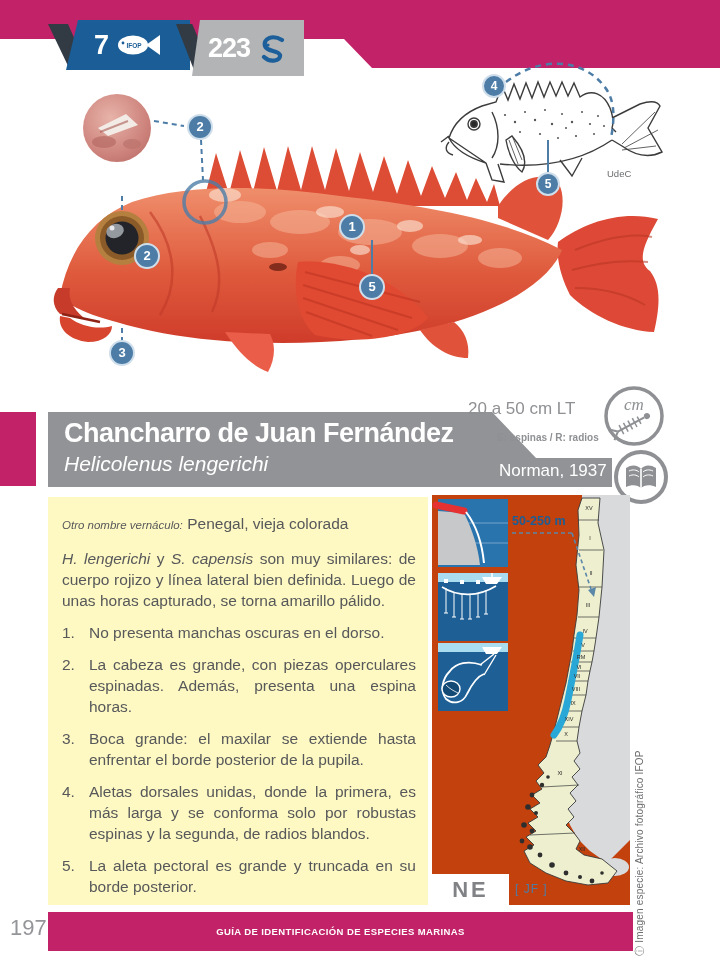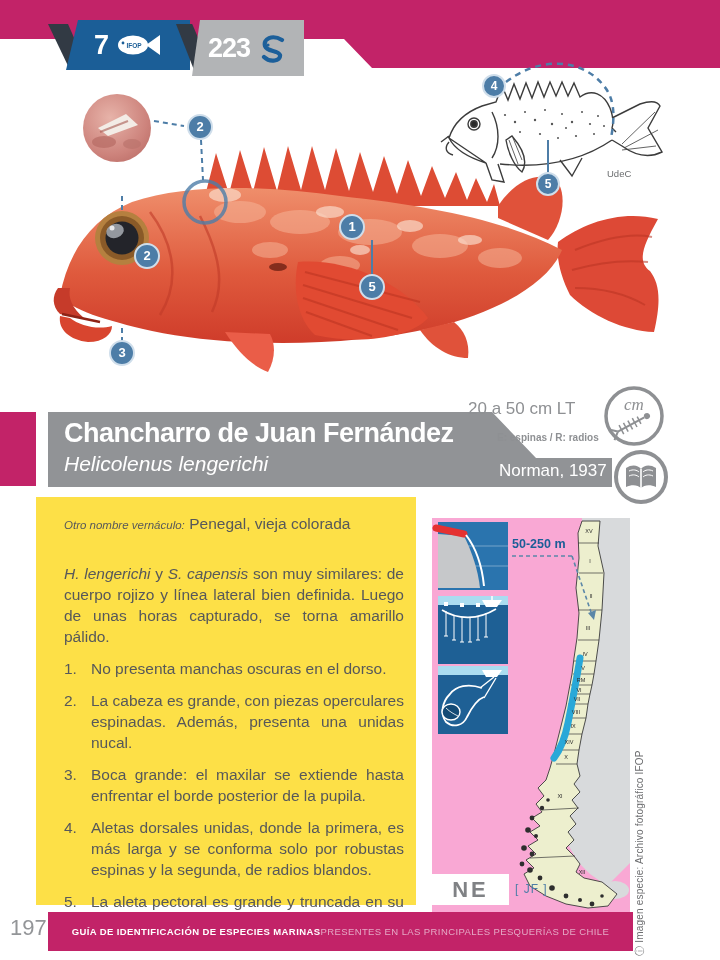--- a/index.html
+++ b/index.html
@@ -23,31 +23,31 @@
   .callout.small{width:20px;height:20px;font-size:12px;line-height:20px;}
 
   
   .title-text{color:#fff;font-size:27px;font-weight:bold;letter-spacing:-0.5px;white-space:nowrap;}
   .sci-text{color:#fff;font-size:21px;font-style:italic;white-space:nowrap;}
   .size-text{color:#8e9093;font-size:17px;white-space:nowrap;}
   .fin-legend{color:#8e9093;font-size:10px;font-weight:bold;white-space:nowrap;}
   .authority{color:#fff;font-size:17px;white-space:nowrap;}
 
   
-  .content{left:36px;top:497px;width:380px;height:408px;background:#fde047;
-    color:#57585a;box-sizing:border-box;padding:18px 12px 0 28px;}
+  .content{left:48px;top:497px;width:380px;height:408px;background:#fef9c3;
+    color:#57585a;box-sizing:border-box;padding:18px 12px 0 14px;}
   .vern-label{font-style:italic;font-size:11.5px;}
   .vern-names{font-size:15.5px;}
-  .desc{margin-top:30px;font-size:15.5px;line-height:21px;text-align:justify;}
+  .desc{margin-top:15px;font-size:15.5px;line-height:21px;text-align:justify;}
   .feat{display:flex;gap:7px;margin-top:11px;font-size:15.5px;line-height:21px;}
   .feat-num{flex:none;width:20px;}
   .feat-text{flex:1;text-align:justify;}
 
   
-  .map-panel{left:432px;top:518px;width:198px;height:410px;background:#f9a8d4;}
+  .map-panel{left:432px;top:495px;width:198px;height:410px;background:#c2410c;}
   .ne-box{left:432px;top:874px;width:77px;height:31px;background:#ffffff;
     color:#808285;font-size:22px;font-weight:bold;letter-spacing:3px;line-height:31px;
     text-align:center;}
   .jf-ref{left:515px;top:882px;color:#4d7da7;font-size:12px;letter-spacing:1px;}
 
   .credit-vert{left:633px;top:956px;transform:rotate(-90deg);transform-origin:0 0;
     white-space:nowrap;color:#6d6e70;font-size:10px;letter-spacing:.2px;}
 
   
   .page-num{left:10px;top:915px;color:#939598;font-size:22px;}
@@ -254,21 +254,21 @@
     <div class="desc">
       <i>H. lengerichi</i><span> y </span><i>S. capensis</i><span> son muy similares: de cuerpo rojizo y línea lateral bien definida. Luego de unas horas capturado, se torna amarillo pálido.</span>
     </div>
     <div style="margin-top:4px;">
       <div class="feat">
         <span class="feat-num">1.</span>
         <span class="feat-text">No presenta manchas oscuras en el dorso.</span>
       </div>
       <div class="feat">
         <span class="feat-num">2.</span>
-        <span class="feat-text">La cabeza es grande, con piezas operculares espinadas. Además, presenta una unidas nucal.</span>
+        <span class="feat-text">La cabeza es grande, con piezas operculares espinadas. Además, presenta una espina horas.</span>
       </div>
       <div class="feat">
         <span class="feat-num">3.</span>
         <span class="feat-text">Boca grande: el maxilar se extiende hasta enfrentar el borde posterior de la pupila.</span>
       </div>
       <div class="feat">
         <span class="feat-num">4.</span>
         <span class="feat-text">Aletas dorsales unidas, donde la primera, es más larga y se conforma solo por robustas espinas y la segunda, de radios blandos.</span>
       </div>
       <div class="feat">
@@ -373,16 +373,15 @@
   </div>
 
   <div class="abs ne-box">NE</div>
   <div class="abs jf-ref">[ JF ]</div>
 
   <div class="abs credit-vert">ⓘ Imagen especie: Archivo fotográfico IFOP</div>
 
   <div class="abs page-num">197</div>
   <div class="abs footer-bar">
     <span class="footer-bold">GUÍA DE IDENTIFICACIÓN DE ESPECIES MARINAS</span>
-      <span class="footer-rest"> PRESENTES EN LAS PRINCIPALES PESQUERÍAS DE CHILE</span>
   </div>
 
 </div>
 
 </body></html>

